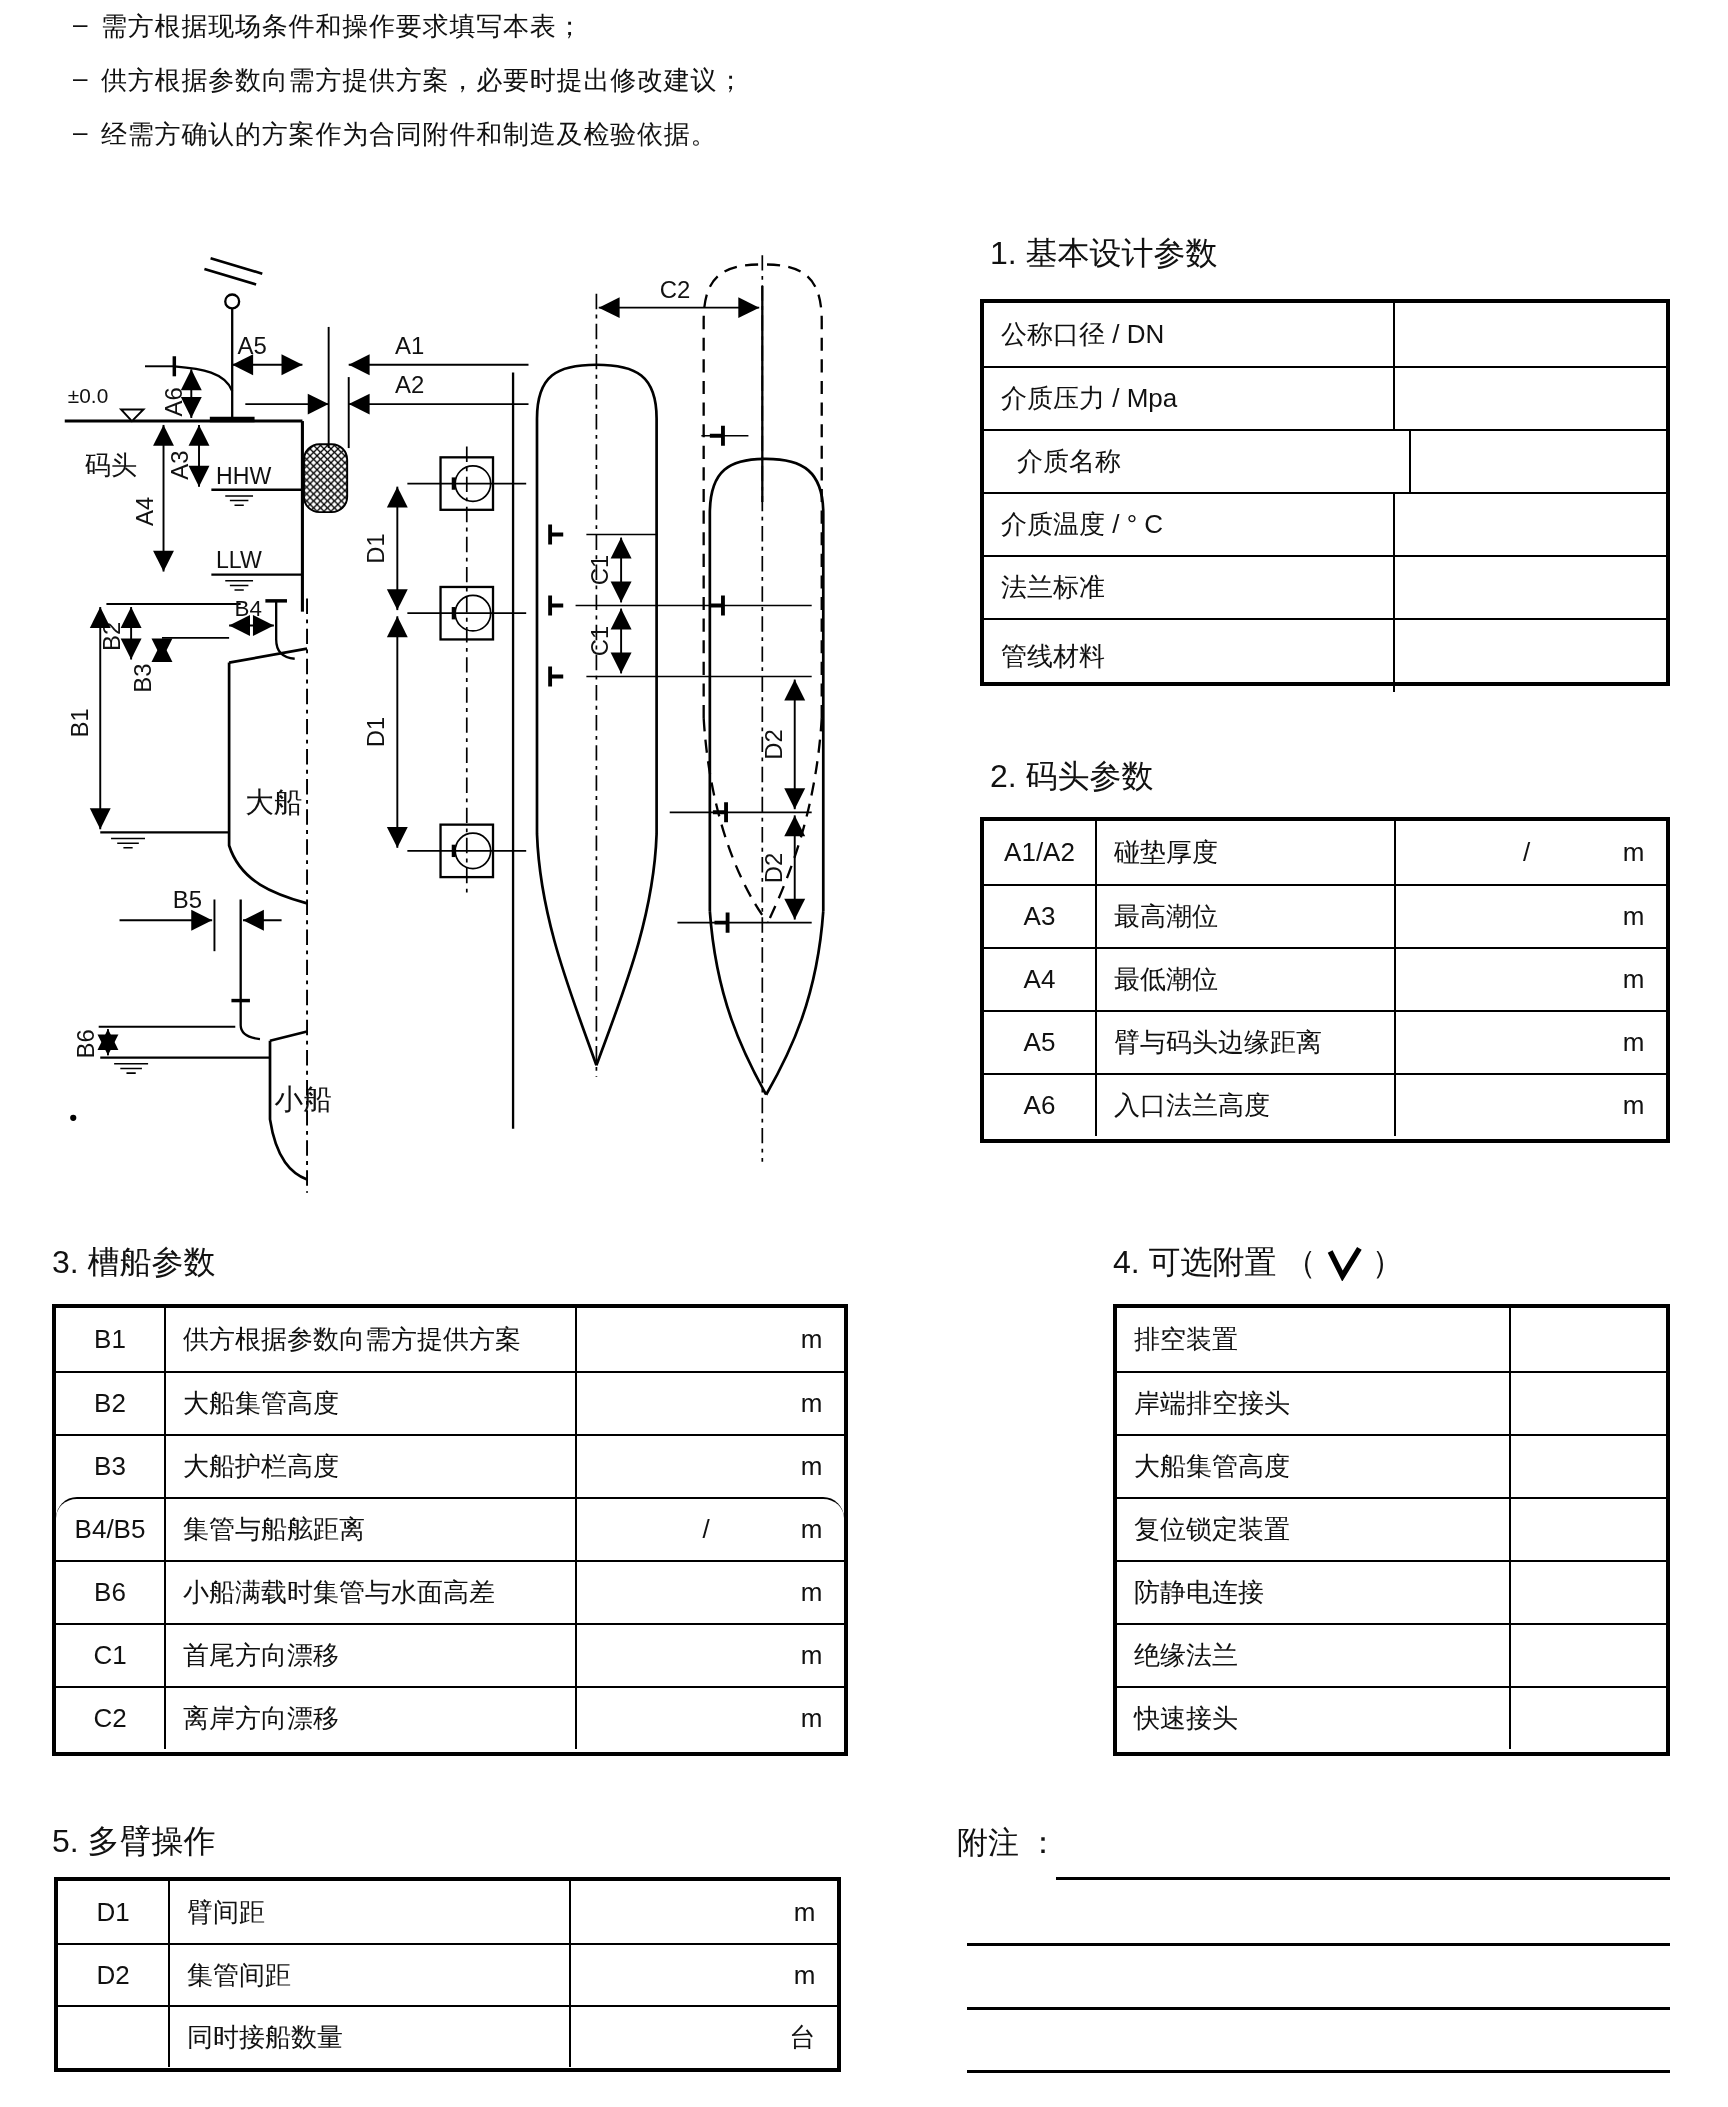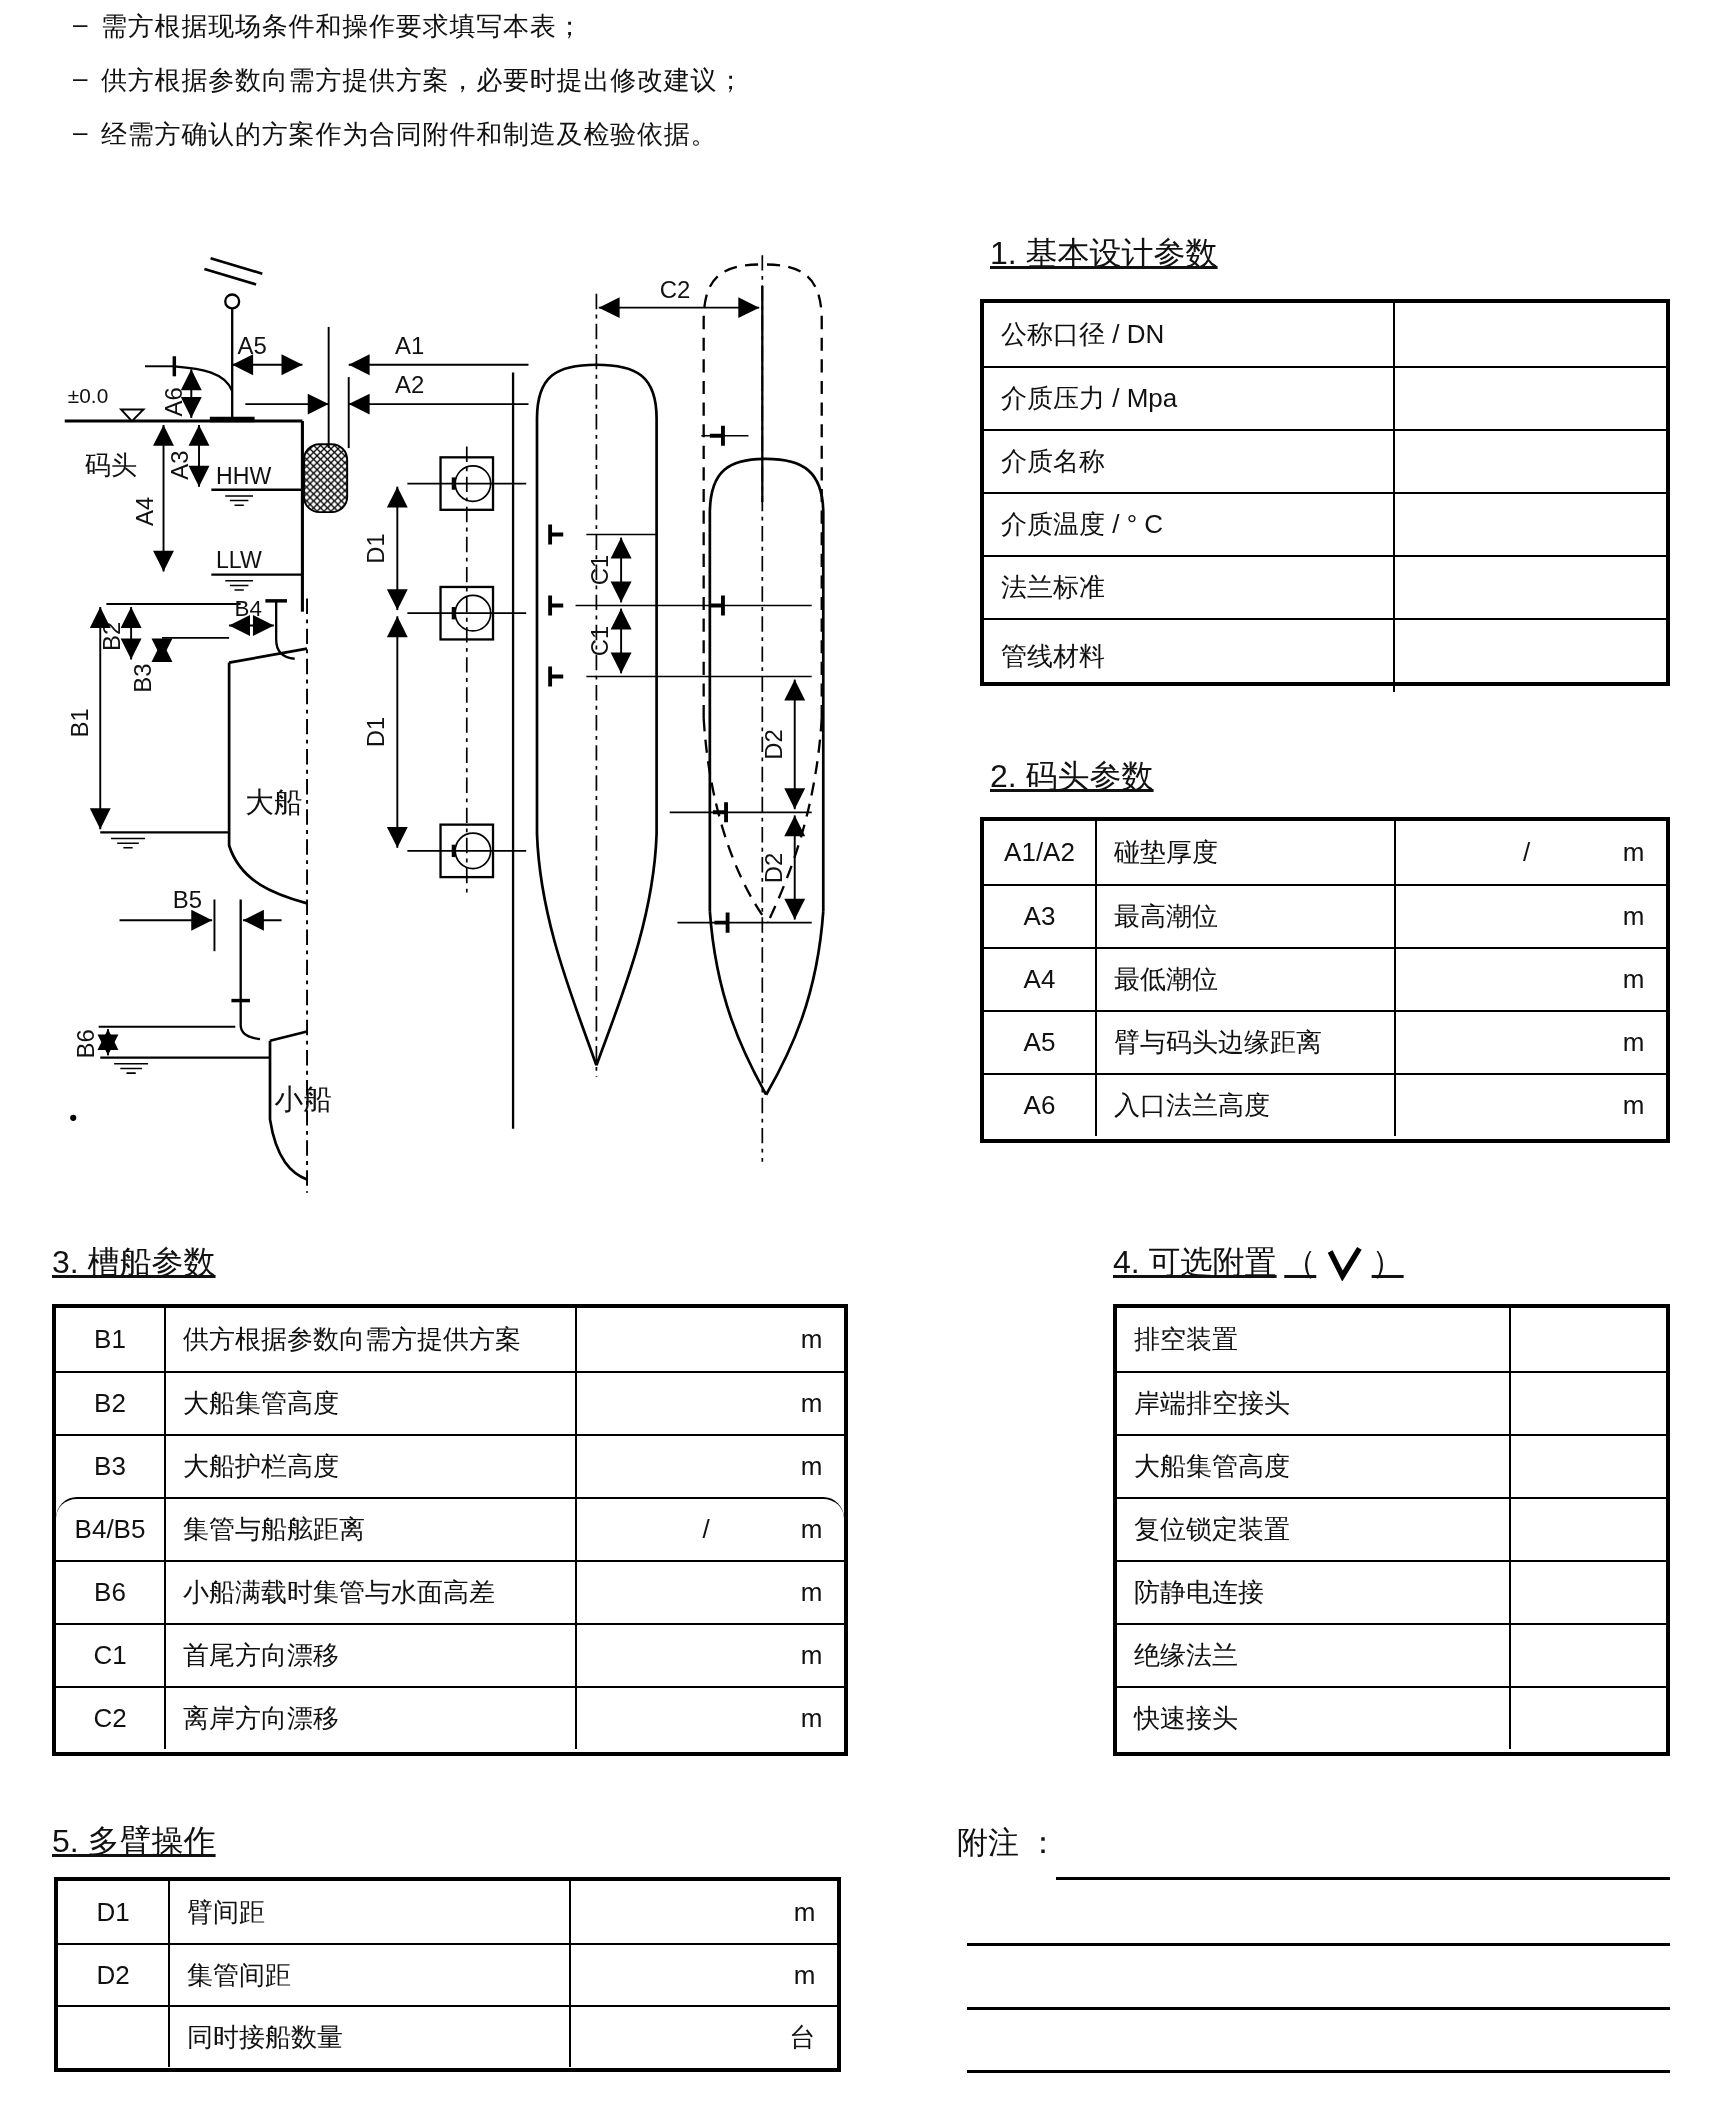--- a/index.html
+++ b/index.html
@@ -3,21 +3,21 @@
 <meta charset="utf-8">
 <style>
   html,body{margin:0;padding:0;background:#ffffff;}
   body{font-family:"Liberation Sans","DejaVu Sans",sans-serif;color:#000;}
   .page{position:relative;width:1728px;height:2108px;background:#fff;overflow:hidden;}
 
   
   .bullet{position:absolute;left:73px;display:flex;font-size:26px;letter-spacing:0.8px;color:#111;}
   .bullet .dash{width:28px;}
   
-  .sec-h{position:absolute;font-size:32px;color:#111;white-space:nowrap;display:flex;align-items:center;gap:7.7px;text-decoration:underline;}
+  .sec-h{position:absolute;font-size:32px;color:#111;white-space:nowrap;display:flex;align-items:center;gap:7.7px;}
 
   
   .tbl{position:absolute;border:4.6px solid #000;box-sizing:border-box;background:#fff;}
   .tr{display:flex;box-sizing:border-box;border-top:2.3px solid #000;}
   .tr:first-child{border-top:none;}
   .td{box-sizing:border-box;display:flex;align-items:center;font-size:26px;color:#111;position:relative;}
   .td+.td{border-left:2.3px solid #000;}
   .td.code{justify-content:center;}
   .td.name{padding-left:17px;}
   .td.val .slash{position:absolute;left:47%;font-size:26px;}
@@ -211,21 +211,21 @@
   <div class="sec-h" style="left:990px;top:232px;">1. 基本设计参数</div>
   <div class="tbl" style="left:980px;top:299px;width:690px;height:387px;">
     <div class="tr" style="height:63px;">
       <div class="td name" style="width:409px;">公称口径 / DN</div>
       <div class="td val" style="flex:1;"></div>
     </div>
     <div class="tr" style="height:63px;">
       <div class="td name" style="width:409px;">介质压力 / Mpa</div>
       <div class="td val" style="flex:1;"></div>
     </div>
-    <div class="tr" style="height:63px;">
+    <div class="tr" style="height:63px;padding-left:16px;">
       <div class="td name" style="width:409px;">介质名称</div>
       <div class="td val" style="flex:1;"></div>
     </div>
     <div class="tr" style="height:63px;justify-content:space-between;">
       <div class="td name" style="width:409px;">介质温度 / ° C</div>
       <div class="td val" style="flex:1;"></div>
     </div>
     <div class="tr" style="height:63px;">
       <div class="td name" style="width:409px;">法兰标准</div>
       <div class="td val" style="flex:1;"></div>

